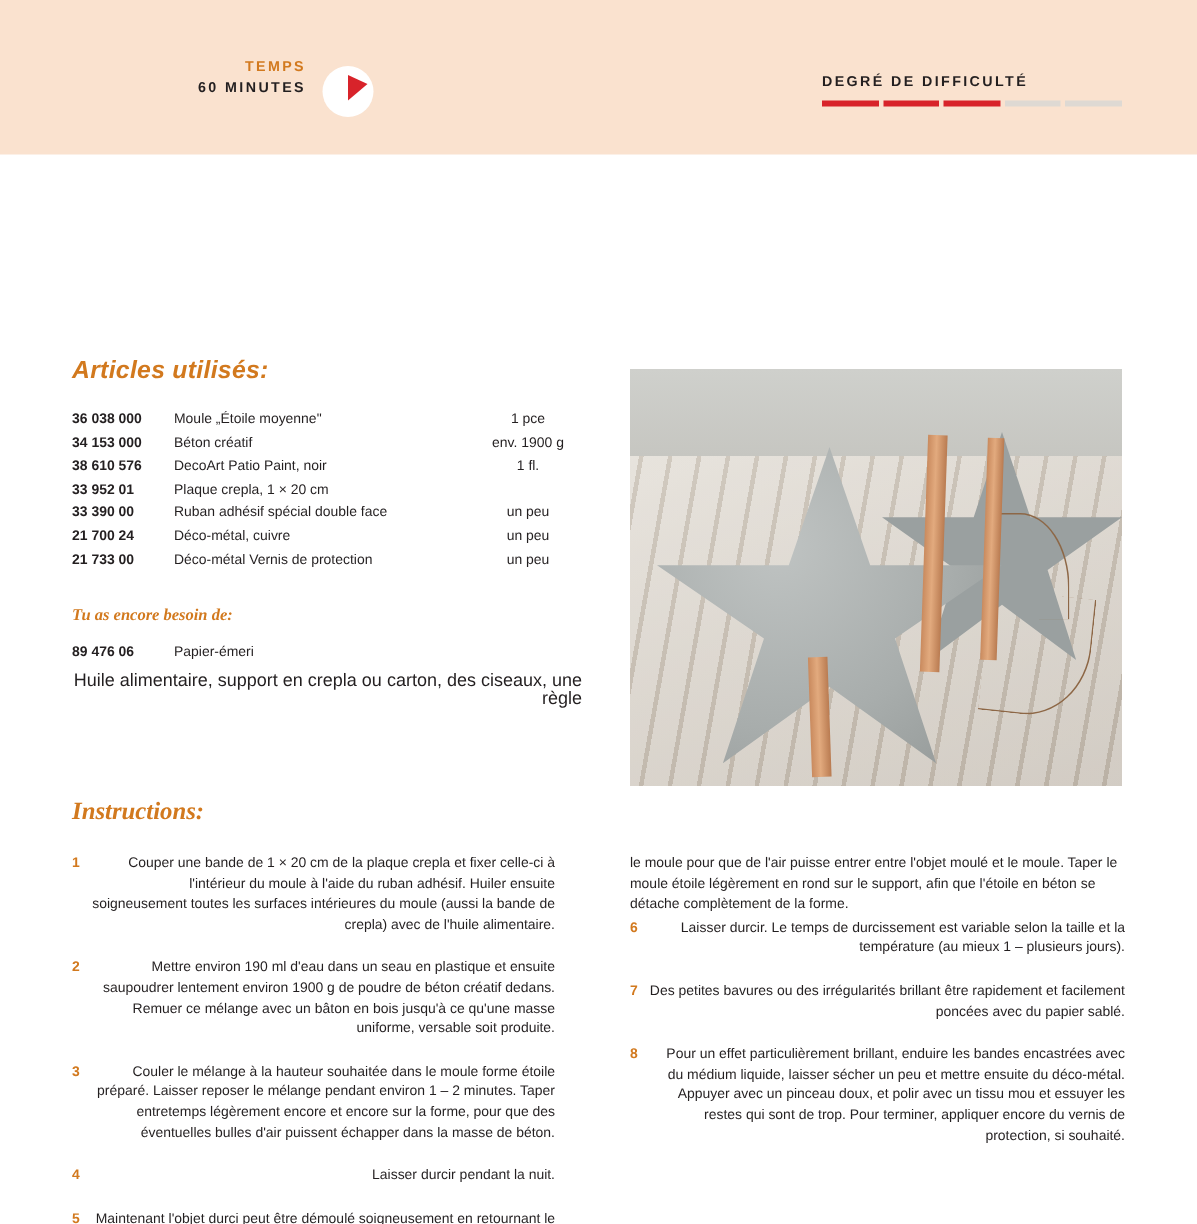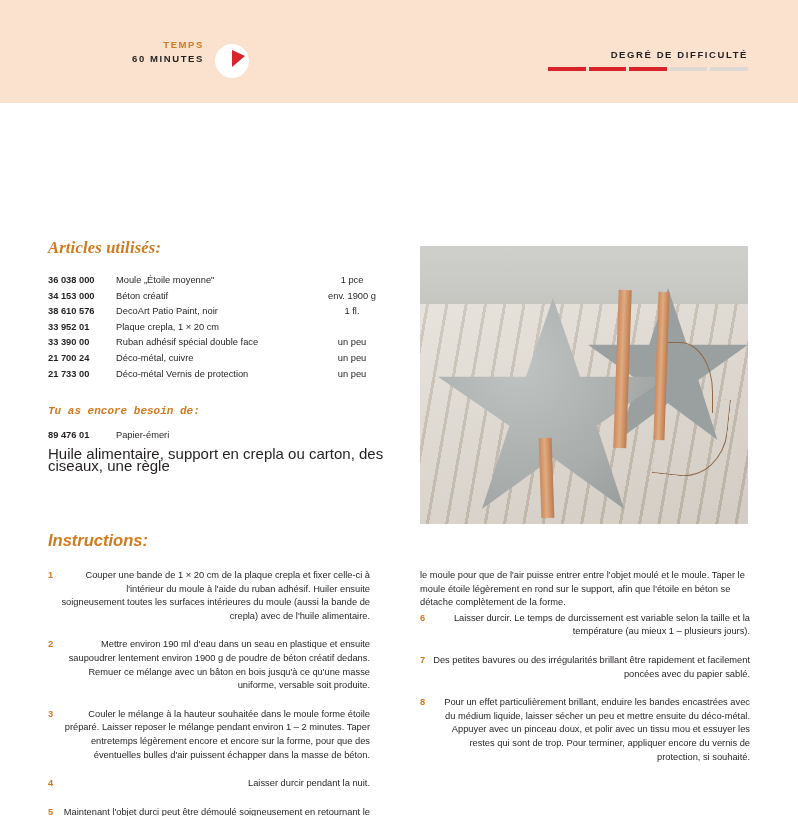--- a/index.html
+++ b/index.html
@@ -61,21 +61,20 @@
     height: 0;
     border-left: 13px solid #d8232a;
     border-top: 6px solid transparent;
     border-bottom: 11px solid transparent;
   }
   .diff-block {
     position: absolute;
     right: 50px;
     top: 48px;
     width: 200px;
-    text-align: right;
   }
   .diff-label {
     font-size: 9.5px;
     font-weight: bold;
     letter-spacing: 1.6px;
     color: #231f20;
     line-height: 14px;
   }
   .diff-bars {
     position: absolute;
@@ -109,21 +108,21 @@
   .col-right-img {
     position: absolute;
     left: 420px;
     top: 143px;
     width: 328px;
     height: 278px;
     overflow: hidden;
   }
 
   h2.section-title {
-    font-family: Liberation Serif, serif;
+    font-family: Liberation Sans, sans-serif;
     font-weight: bold;
     font-style: italic;
     font-size: 16.5px;
     color: #d2791e;
     margin: 0 0 16px 0;
     letter-spacing: 0.2px;
   }
 
   table.articles {
     width: 340px;
@@ -143,38 +142,39 @@
   }
   td.desc {
     width: 200px;
   }
   td.qty {
     text-align: center;
     white-space: nowrap;
   }
 
   .need-title {
-    font-family: Liberation Mono, monospace;
+    font-family: Liberation Serif, serif;
     font-weight: bold;
     font-style: italic;
     font-size: 11px;
     color: #d2791e;
     margin: 22px 0 12px 0;
   }
   .free-line {
-    font-size: 15px;
+    font-size: 12px;
     line-height: 12px;
     padding-top: 3px;
+    text-align: right;
   }
 
   .instructions-title {
     position: absolute;
     left: 48px;
     top: 428px;
-    font-family: Liberation Sans, sans-serif;
+    font-family: Liberation Serif, serif;
     font-weight: bold;
     font-style: italic;
     font-size: 16.5px;
     color: #d2791e;
   }
 
   .steps-col {
     position: absolute;
     width: 322px;
     font-size: 9.3px;
@@ -348,21 +348,21 @@
           <td class="qty">un peu</td>
         </tr>
       </tbody>
     </table>
 
     <div class="need-title">Tu as encore besoin de:</div>
 
     <table class="articles">
       <tbody>
         <tr>
-          <td class="code">89 476 01</td>
+          <td class="code">89 476 06</td>
           <td class="desc">Papier-émeri</td>
           <td class="qty"></td>
         </tr>
       </tbody>
     </table>
     <div class="free-line">Huile alimentaire, support en crepla ou carton, des ciseaux, une règle</div>
   </div>
 
   <div class="col-right-img">
     <div class="photo">

